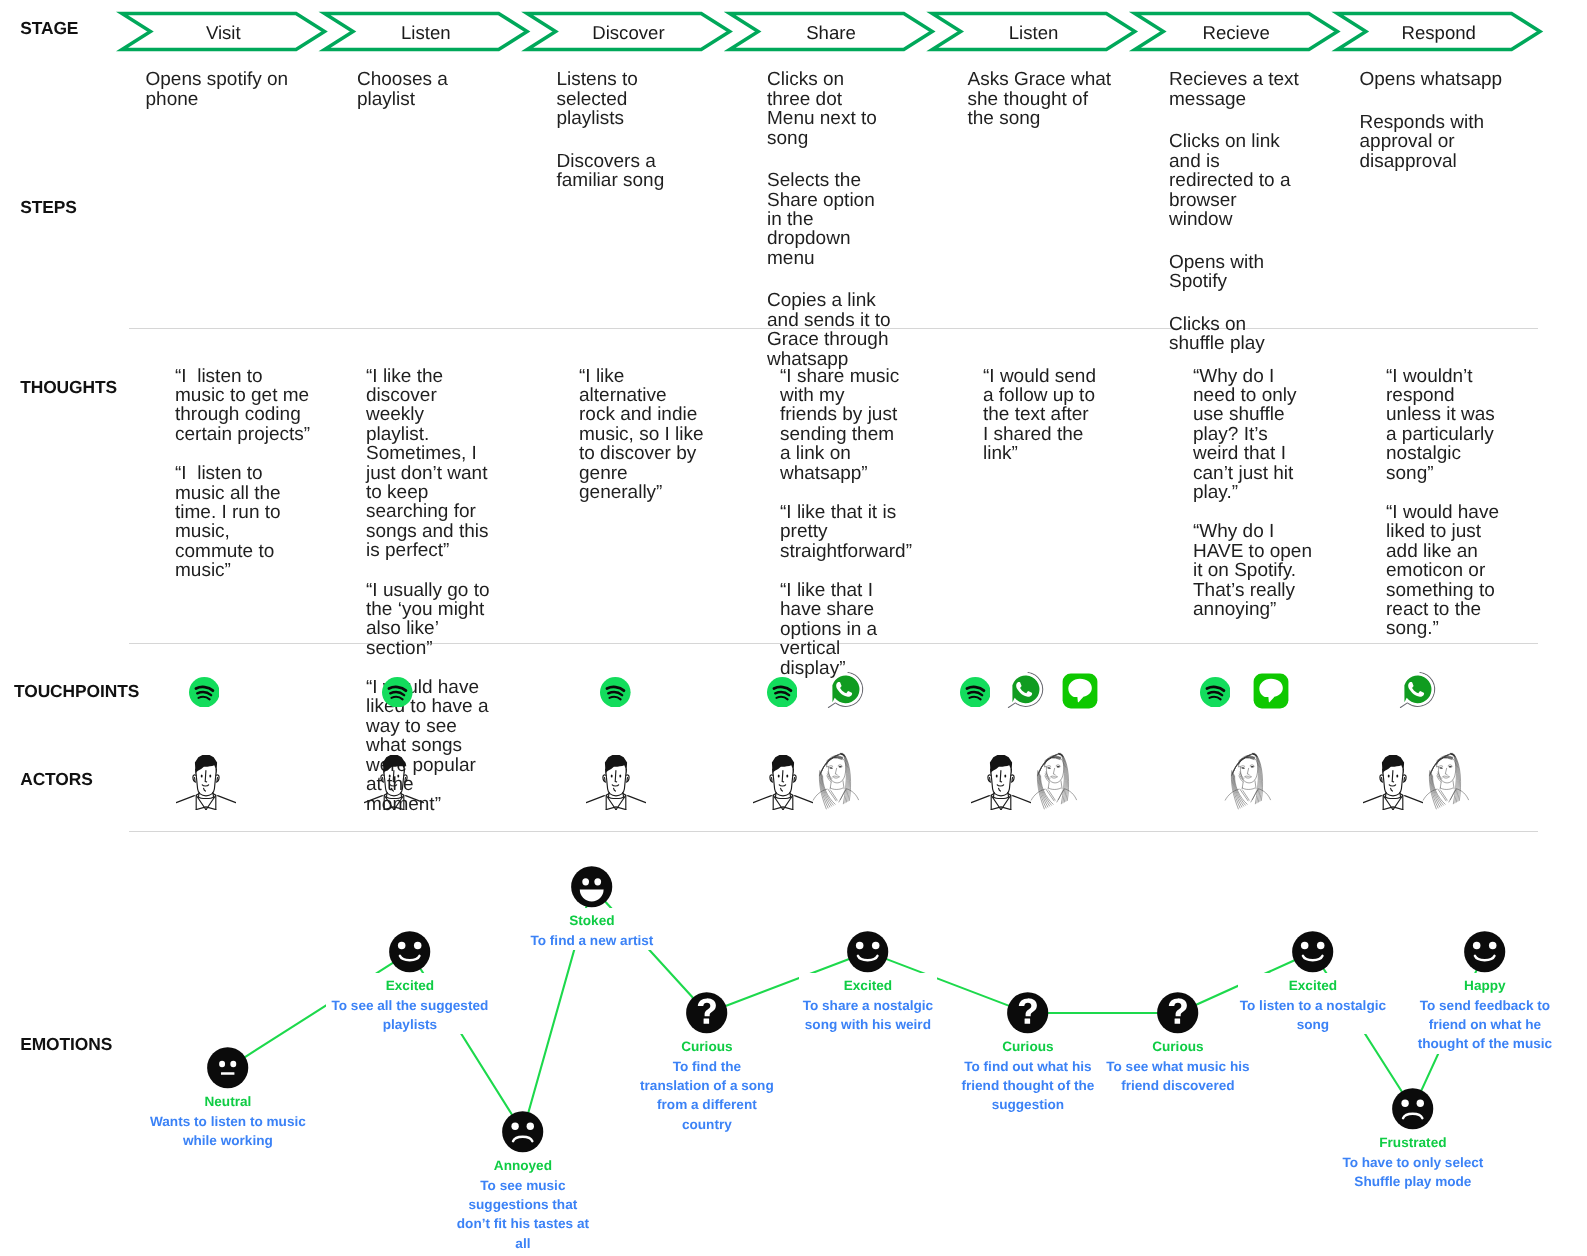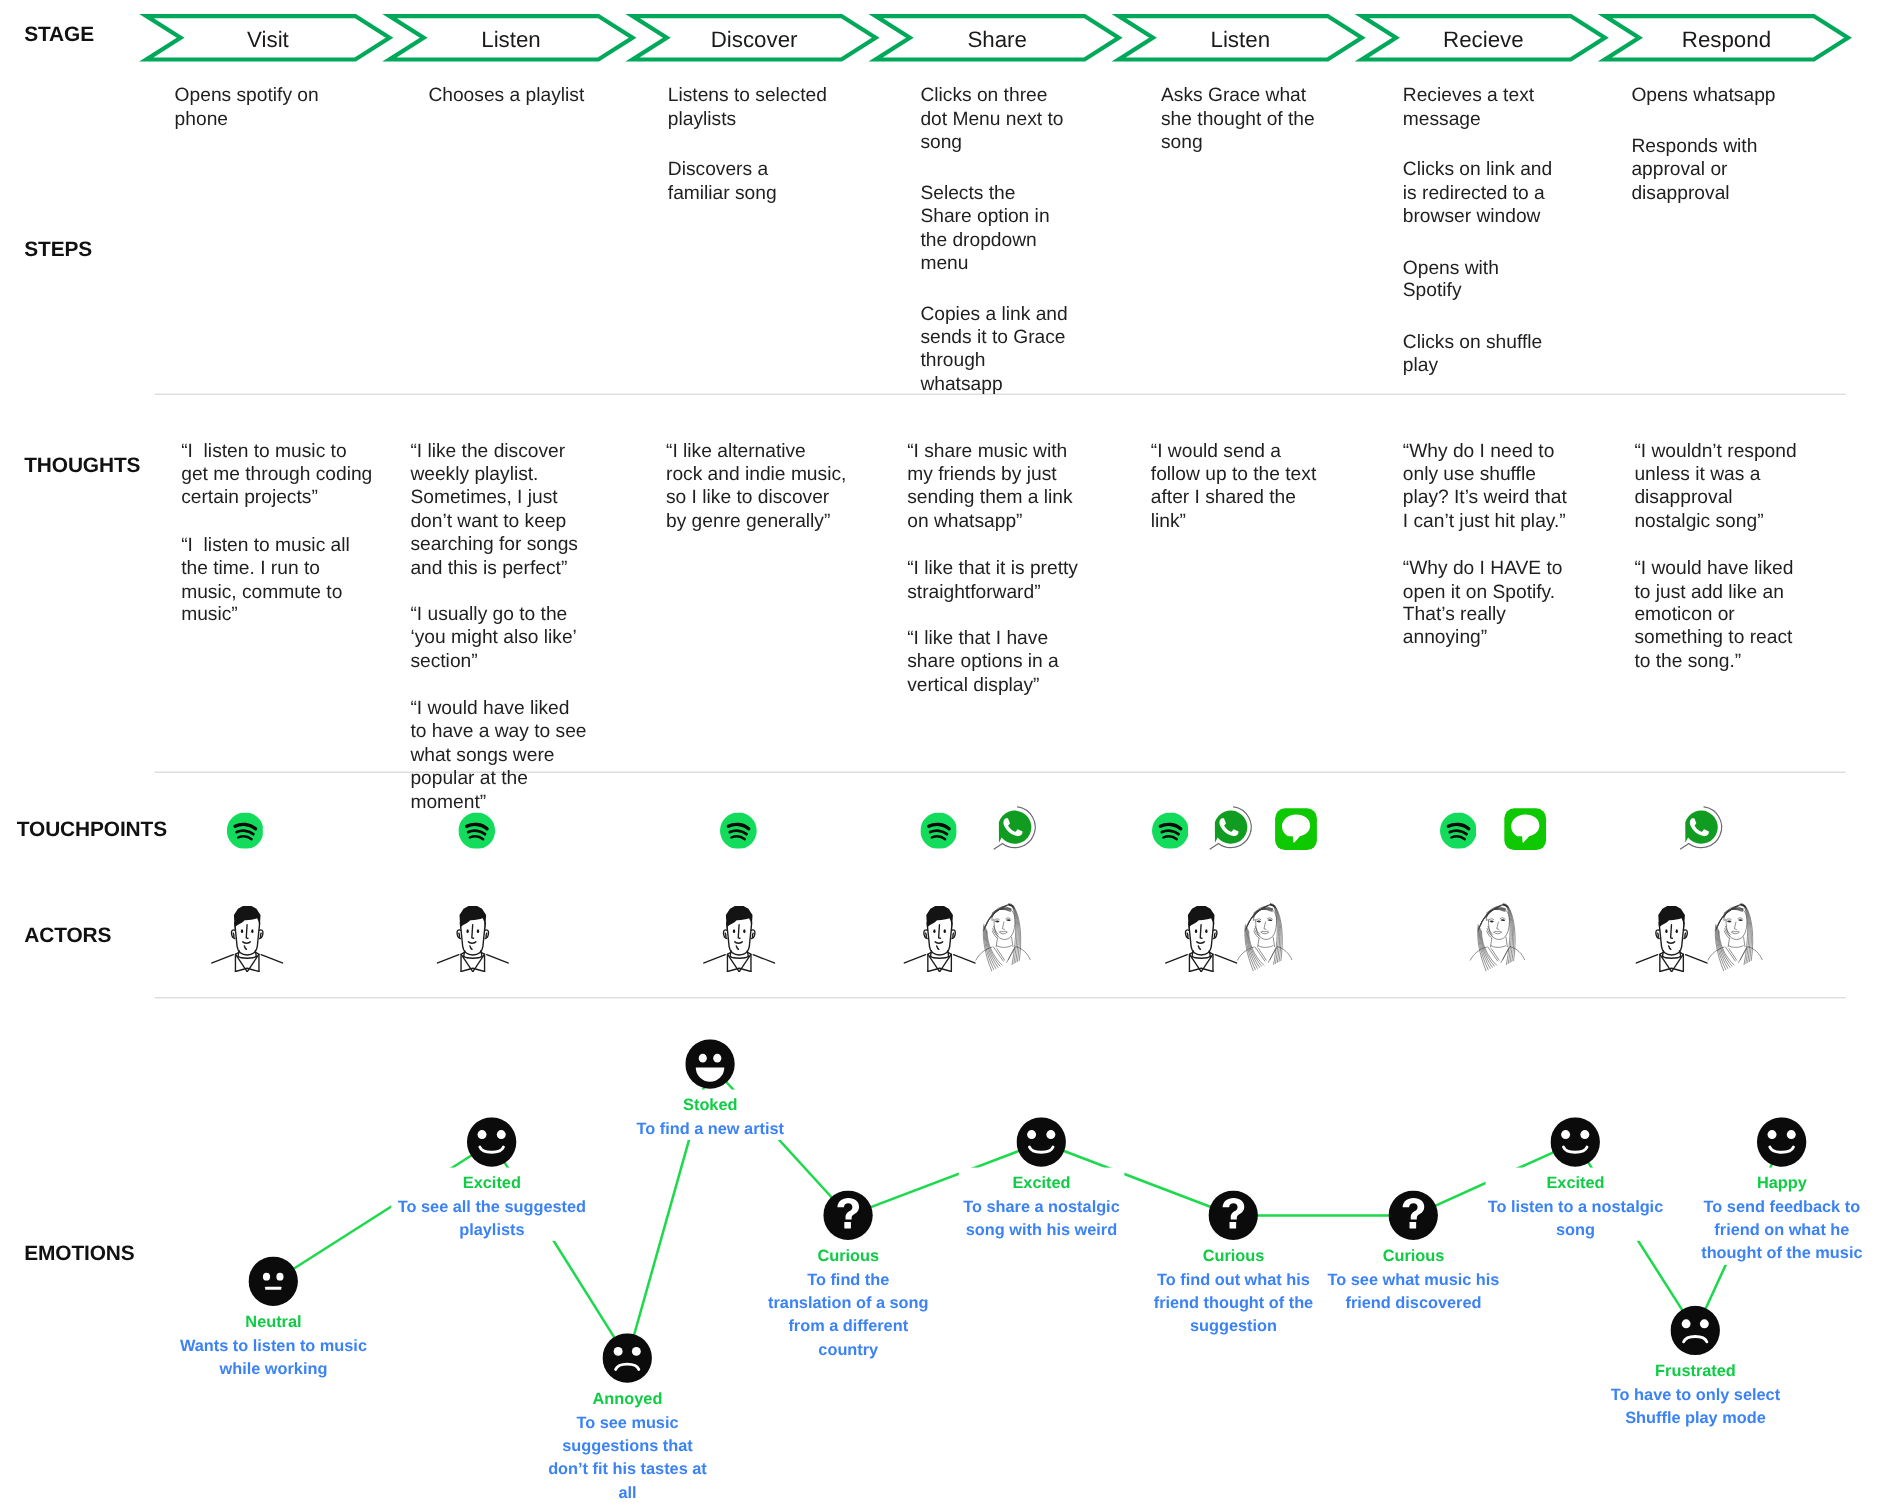--- a/index.html
+++ b/index.html
@@ -4,23 +4,23 @@
 <title>Customer Journey Map</title>
 <style>
   html,body{margin:0;padding:0;background:#ffffff;}
   body{width:1587px;height:1256px;position:relative;overflow:hidden;
        font-family:"Liberation Sans",sans-serif;color:#1f1f1f;
        -webkit-font-smoothing:antialiased;text-rendering:geometricPrecision;}
   .row-label{position:absolute;font-weight:bold;font-size:17.4px;letter-spacing:-0.1px;color:#111;white-space:nowrap;}
   .divider{position:absolute;height:1px;background:#d6d6d6;left:129px;width:1409px;}
   #arrows,#emolines{position:absolute;left:0;top:0;pointer-events:none;}
   .stage-text{position:absolute;font-size:18.6px;color:#1a1a1a;text-align:center;white-space:nowrap;}
-  .cell{position:absolute;font-size:16px;line-height:19.4px;color:#1f1f1f;white-space:pre-wrap;}
+  .cell{position:absolute;font-size:19px;line-height:19.4px;color:#1f1f1f;white-space:pre-wrap;}
   .para{margin:0 0 23.2px 0;}
-  .cell.thoughts .para{margin-bottom:19.9px;}
+  .cell.thoughts .para{margin-bottom:19.9px;margin-left:24px;}
   .tp{position:absolute;}
   .actor{position:absolute;}
   .emo-face{position:absolute;}
   .emo-txt{position:absolute;text-align:center;background:#ffffff;padding-top:3.7px;font-weight:bold;}
   .emo-lbl{font-size:13.6px;line-height:18.6px;color:#0fcc44;}
   .emo-desc{font-size:13.6px;line-height:19.4px;color:#3b82f6;}
 </style>
 </head>
 <body>
 
@@ -59,21 +59,21 @@
 <div class="cell" style="left:967.5px;top:70.3px;width:150px"><p class="para">Asks Grace what she thought of the song</p></div>
 <div class="cell" style="left:1169px;top:70.3px;width:133px"><p class="para">Recieves a text message</p><p class="para">Clicks on link and is redirected to a browser window</p><p class="para">Opens with Spotify</p><p class="para">Clicks on shuffle play</p></div>
 <div class="cell" style="left:1359.5px;top:70.3px;width:152px"><p class="para">Opens whatsapp</p><p class="para">Responds with approval or disapproval</p></div>
 
 <div class="cell thoughts" style="left:151px;top:366.6px;width:160px"><p class="para">“I  listen to music to get me through coding certain projects”</p><p class="para">“I  listen to music all the time. I run to music, commute to music”</p></div>
 <div class="cell thoughts" style="left:342px;top:366.6px;width:148px"><p class="para">“I like the discover weekly playlist. Sometimes, I just don’t want to keep searching for songs and this is perfect”</p><p class="para">“I usually go to the ‘you might also like’ section”</p><p class="para">“I would have liked to have a way to see what songs were popular at the moment”</p></div>
 <div class="cell thoughts" style="left:555px;top:366.6px;width:151px"><p class="para">“I like alternative rock and indie music, so I like to discover by genre generally”</p></div>
 <div class="cell thoughts" style="left:756px;top:366.6px;width:144px"><p class="para">“I share music with my friends by just sending them a link on whatsapp”</p><p class="para">“I like that it is pretty straightforward”</p><p class="para">“I like that I have share options in a vertical display”</p></div>
 <div class="cell thoughts" style="left:959px;top:366.6px;width:140px"><p class="para">“I would send a follow up to the text after I shared the link”</p></div>
 <div class="cell thoughts" style="left:1169px;top:366.6px;width:144.5px"><p class="para">“Why do I need to only use shuffle play? It’s weird that I can’t just hit play.”</p><p class="para">“Why do I HAVE to open it on Spotify. That’s really annoying”</p></div>
-<div class="cell thoughts" style="left:1362px;top:366.6px;width:143px"><p class="para">“I wouldn’t respond unless it was a disapproval nostalgic song”</p><p class="para">“I would have liked to just add like an emoticon or something to react to the song.”</p></div>
+<div class="cell thoughts" style="left:1362px;top:366.6px;width:143px"><p class="para">“I wouldn’t respond unless it was a particularly nostalgic song”</p><p class="para">“I would have liked to just add like an emoticon or something to react to the song.”</p></div>
 
 <div style="position:absolute;left:0;top:0">
     <svg class="tp" style="left:188.80px;top:676.60px" width="30.60" height="30.60" viewBox="0 0 24 24">
       <circle cx="12" cy="12" r="12" fill="#13dc5c"></circle>
       <path d="M5.45 9.0 C9.7 6.95 15.2 7.55 18.75 10.7" stroke="#0a0a0a" stroke-width="2.2" fill="none" stroke-linecap="round"></path>
       <path d="M6.45 12.85 C10.05 11.25 14.45 11.8 17.35 14.25" stroke="#0a0a0a" stroke-width="1.85" fill="none" stroke-linecap="round"></path>
       <path d="M7.4 16.4 C10.3 15.15 13.85 15.6 16.2 17.55" stroke="#0a0a0a" stroke-width="1.55" fill="none" stroke-linecap="round"></path>
     </svg>
   </div>
 <div style="position:absolute;left:0;top:0">

